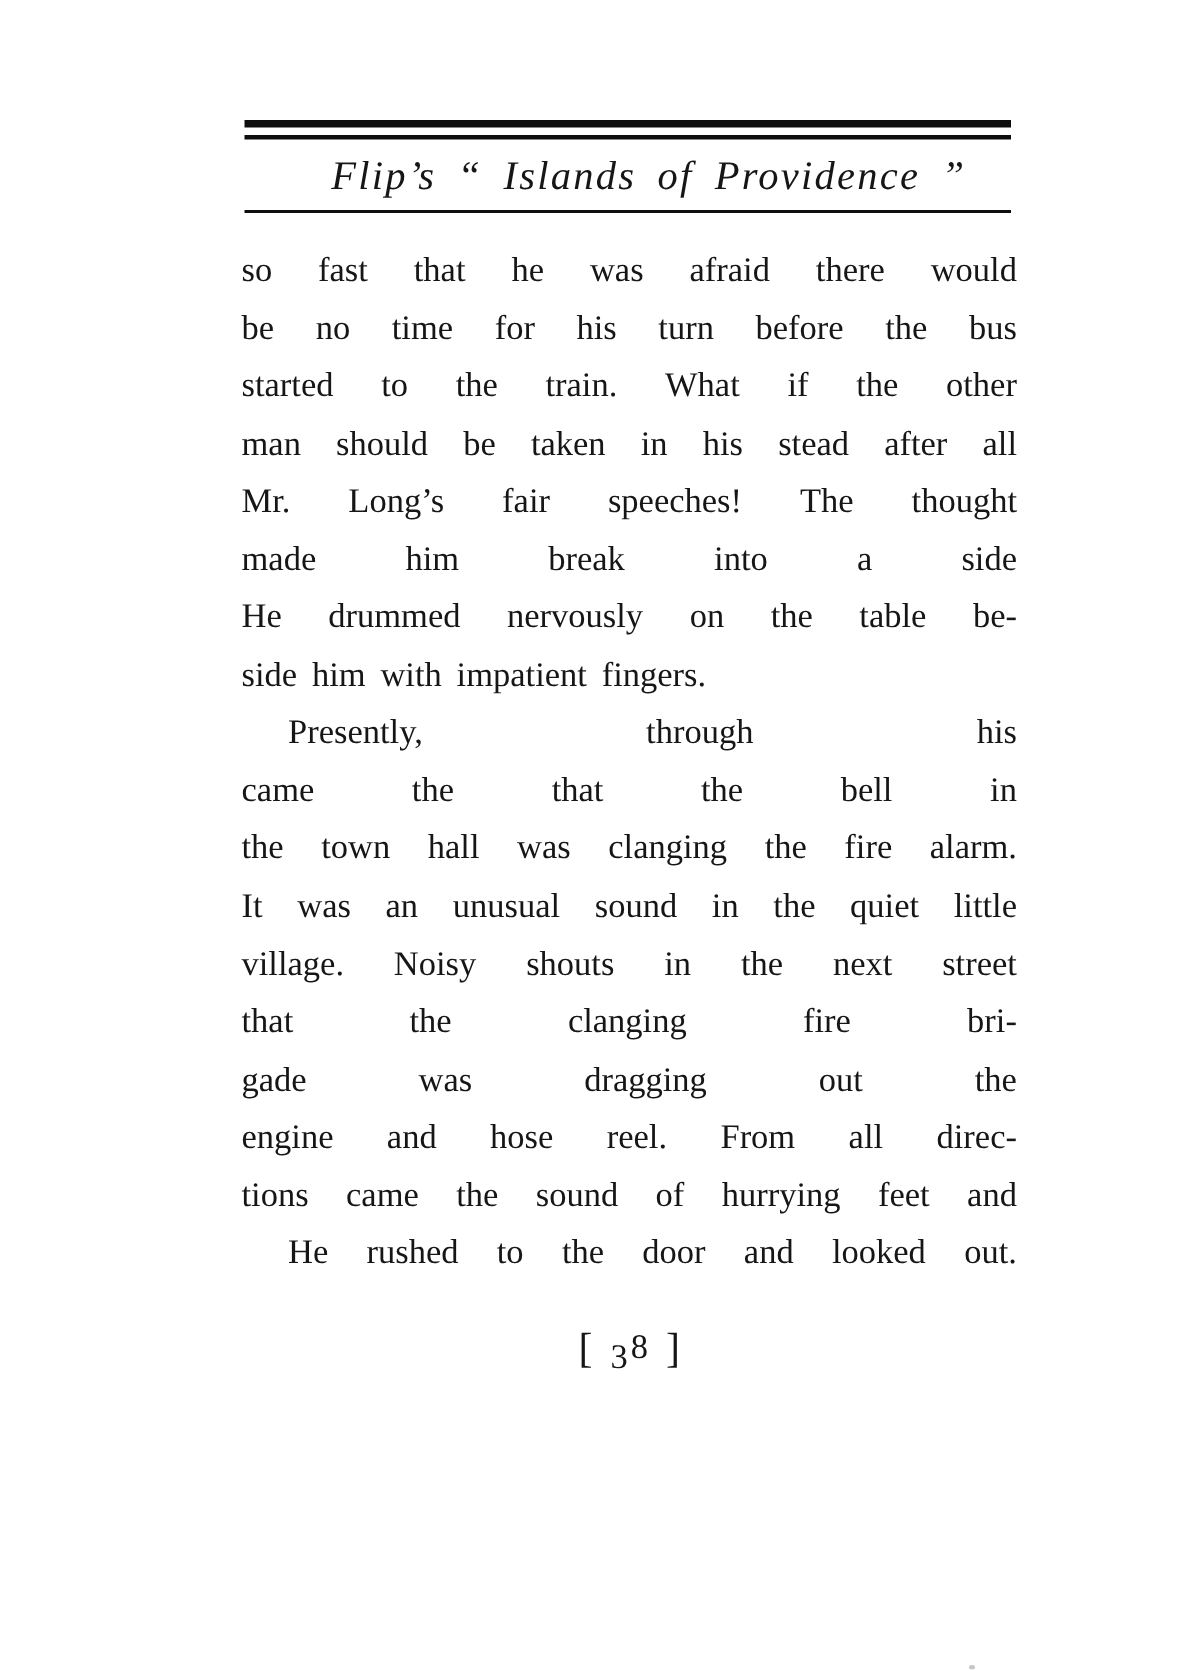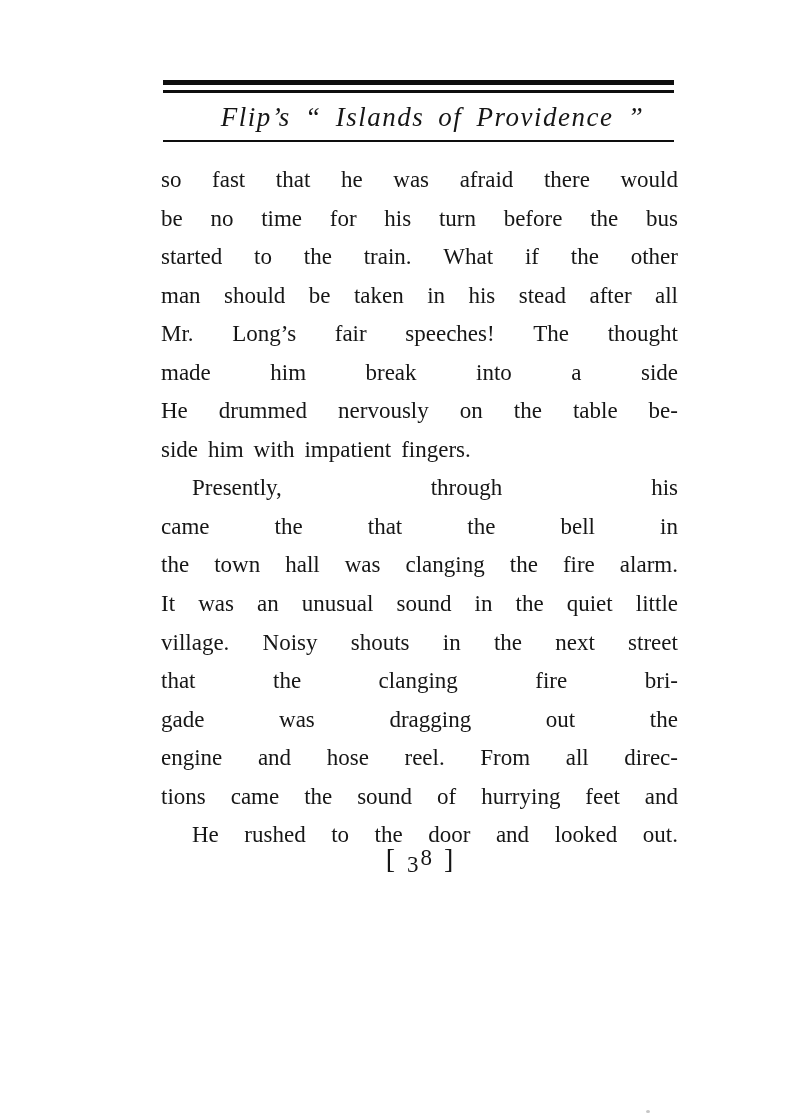--- a/index.html
+++ b/index.html
@@ -61,24 +61,24 @@
     display: flex;
     justify-content: space-between;
     word-spacing: 0;
   }
   .line.indent { padding-left: 31px; }
 
   
   .folio {
     position: absolute;
     left: 161px;
-    top: 845px;
+    top: 872px;
     width: 517px;
     height: 42px;
-    line-height: 30px;
+    line-height: 58px;
     text-align: center;
     font-size: 23px;
   }
   .folio .bracket {
     font-size: 28px;
     position: relative;
     top: -1px;
   }
   .folio .digit-low  { position: relative; top: 3px;  margin-left: 12px; margin-right: 1px; }
   .folio .digit-high { position: relative; top: -4px; margin-right: 12px; margin-left: 1px; }

